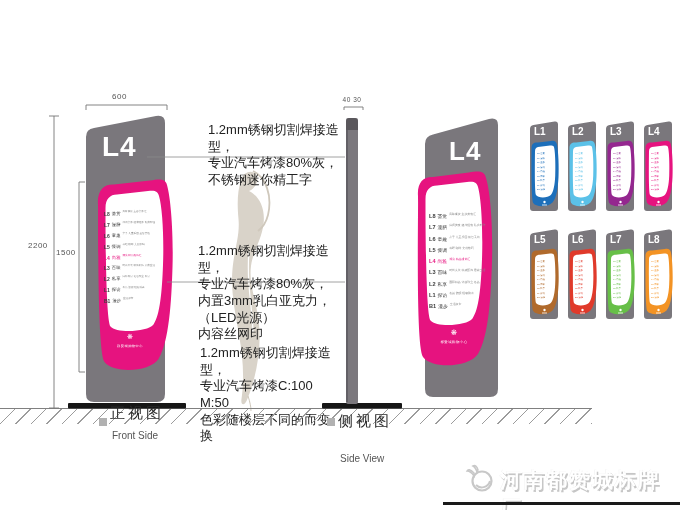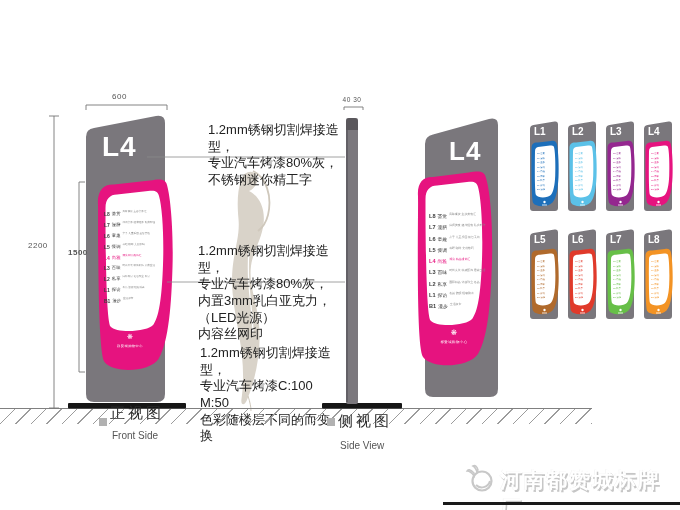--- a/index.html
+++ b/index.html
@@ -107,21 +107,21 @@
       <line x1="54" y1="116" x2="54" y2="408"></line>
       <line x1="49" y1="116" x2="59" y2="116"></line>
         <line x1="49" y1="408" x2="59" y2="408"></line>
       <path d="M85,182 L79,182 L79,372 L85,372"></path>
       <path d="M344,110 L344,107 L363,107 L363,110"></path>
     </g>
   </svg>
 
   <div class="dim" style="left:112px;top:92px;width:55px;text-align:left;">600</div>
   <div class="dim" style="left:28px;top:241px;">2200</div>
-  <div class="dim" style="left:68px;top:248px;font-weight:bold;">1500</div>
+  <div class="dim" style="left:56px;top:248px;">1500</div>
   <div class="dim small" style="left:338px;top:96px;width:28px;text-align:center;">40 30</div>
 
   <div class="hdr" style="left:102px;top:131px;font-size:28px;">L4</div>
   <div class="hdr" style="left:449px;top:136px;font-size:26px;">L4</div>
 
   <div id="dir1" class="dir" style="left:104px;top:211px;width:56px;">
       <div class="dir-row">
         <span class="fl">L8</span>
         <span class="nm">荟赏</span>
         <span class="ds">风味餐饮  主题美食汇</span>
@@ -231,21 +231,21 @@
 专业汽车烤漆C:100  M:50
 色彩随楼层不同的而变换</div>
 
   <div class="hatch"></div>
 
   <div class="viewsq" style="left:99px;top:418px;"></div>
   <div class="viewcn" style="left:110px;top:404px;">正视图</div>
   <div class="viewen" style="left:112px;top:430px;">Front Side</div>
   <div class="viewsq" style="left:327px;top:418px;"></div>
   <div class="viewcn" style="left:338px;top:412px;">侧视图</div>
-  <div class="viewen" style="left:340px;top:440px;">Side View</div>
+  <div class="viewen" style="left:340px;top:453px;">Side View</div>
 
   <div id="vrow1" class="vrow" style="left:527px;top:118px;">
     <div class="vcard" style="--vc: #1d6fba;">
       <svg width="34" height="96" viewBox="0 0 34 96">
         <path class="gray" d="M3,11 Q3,7.5 6.5,7 L27.5,3.5 Q31,3 31,6.5 L31,90 Q31,93 28,93 L6,93 Q3,93 3,90 Z"></path>
         <path class="blob" d="M4.5,30 C4.5,25.5 7.5,24 11,24.5 L24,23 C27,22.5 29,23 29.8,26
           C31.5,33 32,50 31.5,59 C31,70 29.5,80 25.5,84.5 C21.5,89 9,89.5 6.2,85 C4,81 4.5,36 4.5,30 Z"></path>
         <path class="inner" d="M8,33 C8,30 10,28.8 13,28.8 L23,27.6 C25.5,27.2 26.8,27.6 27.2,30
           C28.4,36 28.6,50 28.2,58 C27.8,66.5 26.6,74 23.8,77 C21,80 11,80.4 9,77 C7.4,74 8,37 8,33 Z"></path>
         <circle cx="17.5" cy="84" r="1.2" fill="#fff"></circle>

